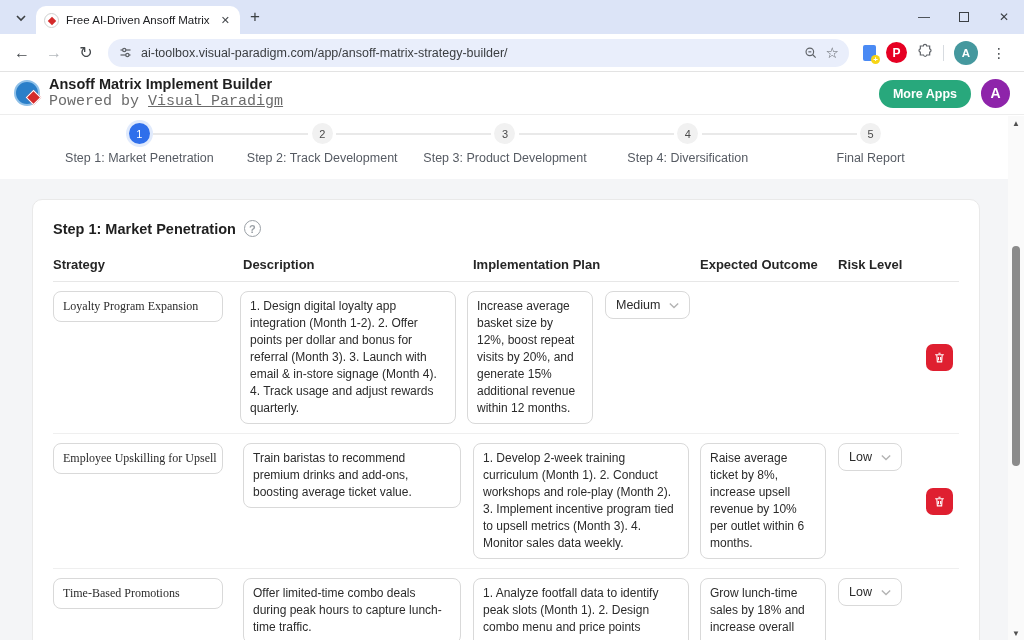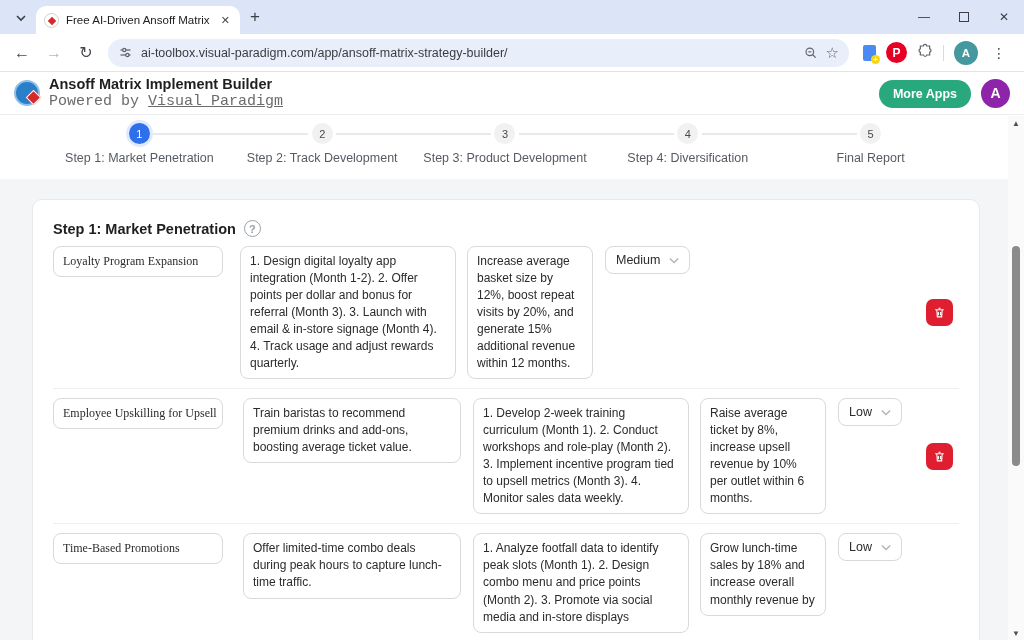--- a/index.html
+++ b/index.html
@@ -190,20 +190,27 @@
   </div>
 </div>
 
 <div class="page">
   <div class="card">
     <div class="card-title-row">
       <span class="card-title">Step 1: Market Penetration</span>
       <span class="help-dot">?</span>
     </div>
 
+    <div class="thead">
+      <div class="c-strategy">Strategy</div>
+      <div class="c-desc">Description</div>
+      <div class="c-plan">Implementation Plan</div>
+      <div class="c-outcome">Expected Outcome</div>
+      <div class="c-risk">Risk Level</div>
+    </div>
 
     <div class="trow">
       <div class="c-strategy">
           <div class="cellbox">Loyalty Program Expansion</div>
         </div>
       <div class="c-plan">
           <div class="cellbox">1. Design digital loyalty app integration (Month 1-2). 2. Offer points per dollar and bonus for referral (Month 3). 3. Launch with email &amp; in-store signage (Month 4). 4. Track usage and adjust rewards quarterly.</div>
         </div>
       <div class="c-outcome">
           <div class="cellbox">Increase average basket size by 12%, boost repeat visits by 20%, and generate 15% additional revenue within 12 months.</div>

